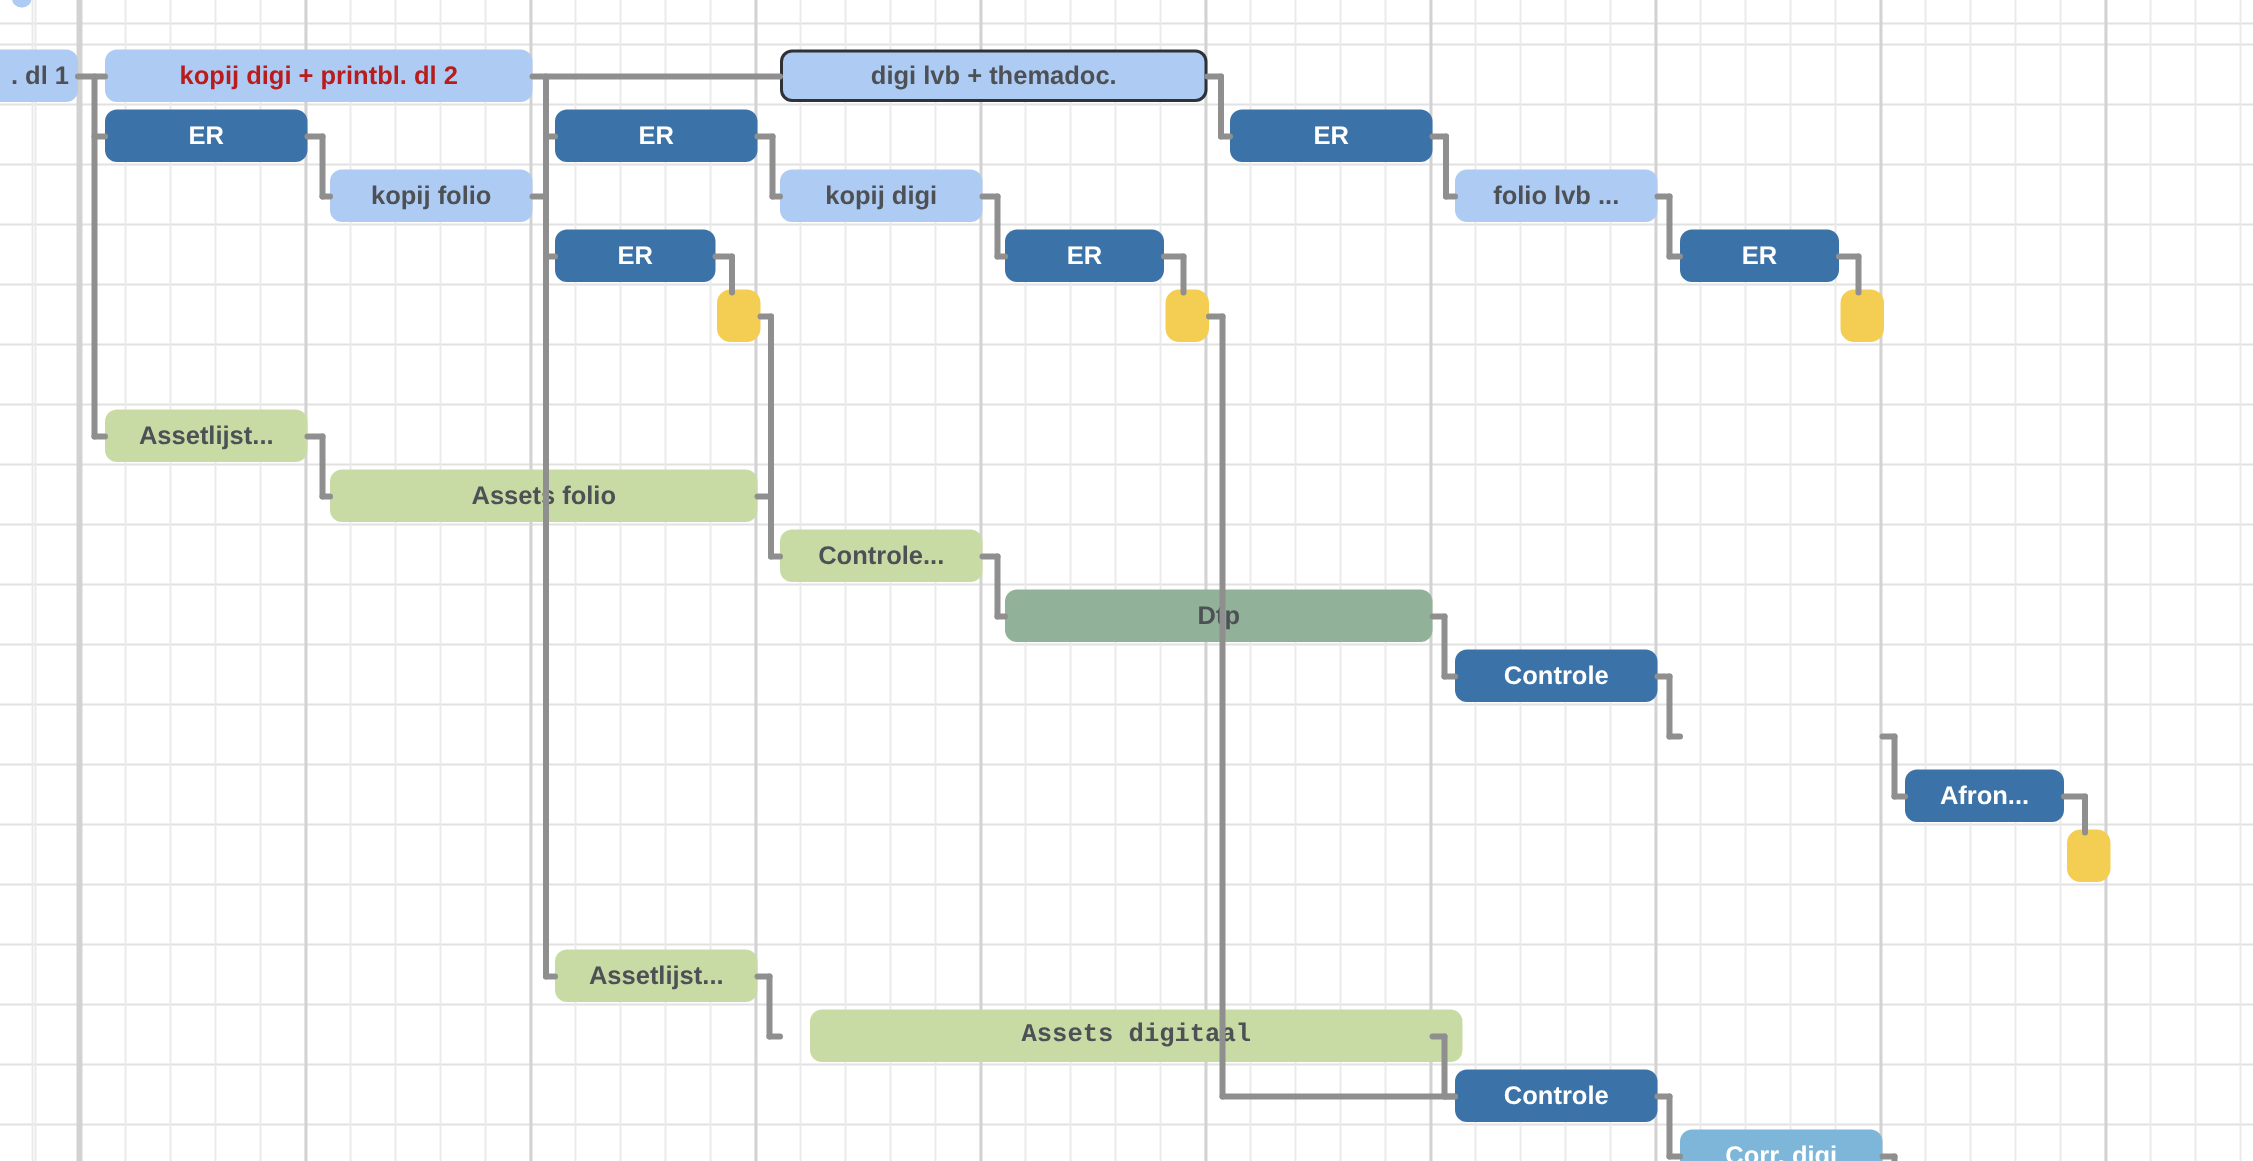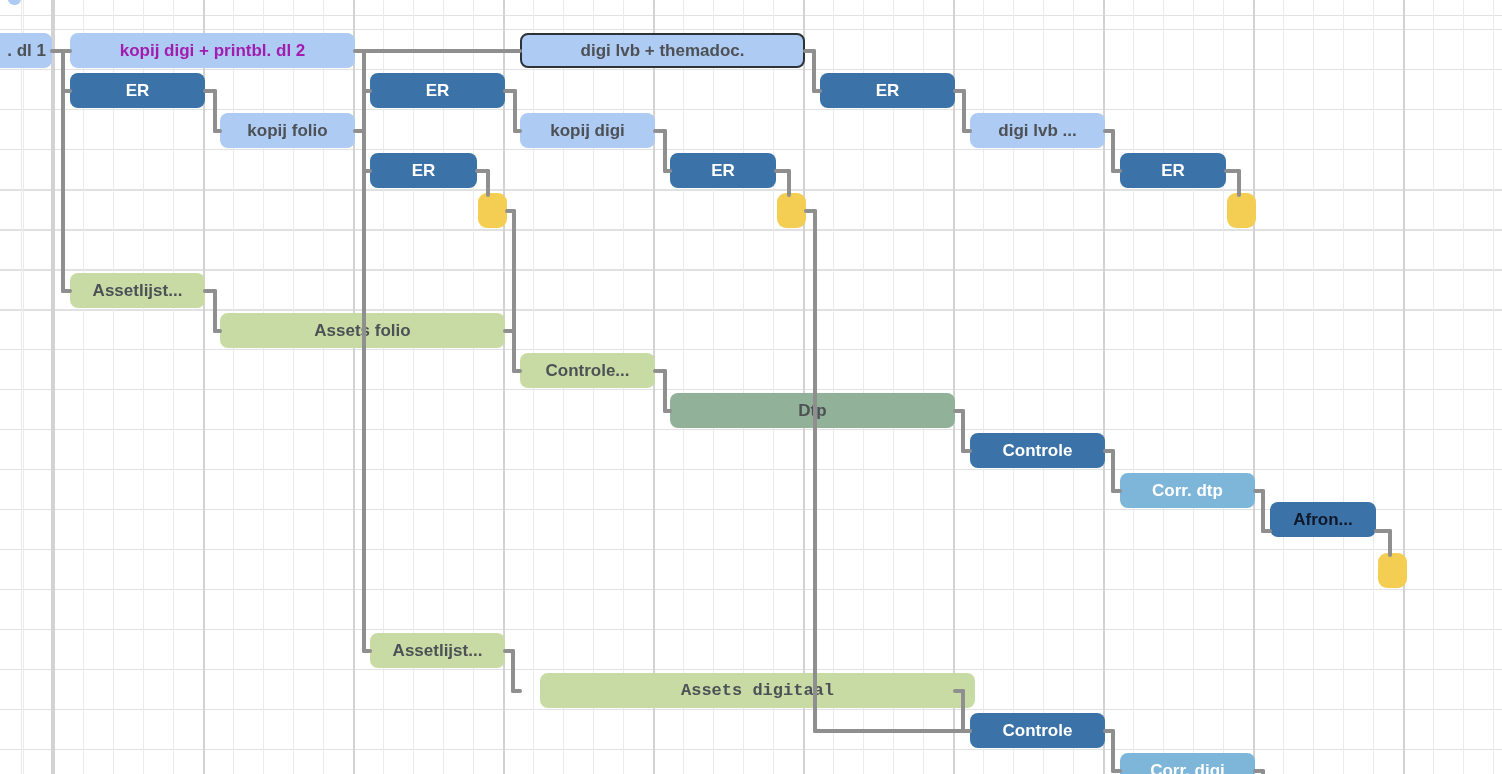--- a/index.html
+++ b/index.html
@@ -61,21 +61,21 @@
   }
 </style>
 </head>
 <body>
 
 <div class="canvas">
   <div class="layer" id="layer-tasks">
       <div class="bar align-right" style="left: -100px; top: 33px; width: 152px; background: rgb(174, 203, 243); color: rgb(77, 81, 86);">
         <span>. dl 1</span>
       </div>
-      <div class="bar" style="left: 70px; top: 33px; width: 285px; background: rgb(174, 203, 243); color: #a21caf;">
+      <div class="bar" style="left: 70px; top: 33px; width: 285px; background: rgb(174, 203, 243); color: #b91c1c;">
         <span>kopij digi + printbl. dl 2</span>
       </div>
       <div class="bar selected" style="left: 520px; top: 33px; width: 285px; background: rgb(174, 203, 243); color: rgb(77, 81, 86); border-color: rgb(46, 50, 55);">
         <span>digi lvb + themadoc.</span>
       </div>
       <div class="bar" style="left: 70px; top: 73px; width: 135px; background: rgb(59, 114, 167); color: rgb(255, 255, 255);">
         <span>ER</span>
       </div>
       <div class="bar" style="left: 370px; top: 73px; width: 135px; background: rgb(59, 114, 167); color: rgb(255, 255, 255);">
         <span>ER</span>
@@ -83,21 +83,21 @@
       <div class="bar" style="left: 820px; top: 73px; width: 135px; background: rgb(59, 114, 167); color: rgb(255, 255, 255);">
         <span>ER</span>
       </div>
       <div class="bar" style="left: 520px; top: 113px; width: 135px; background: rgb(174, 203, 243); color: rgb(77, 81, 86);">
         <span>kopij digi</span>
       </div>
       <div class="bar" style="left: 220px; top: 113px; width: 135px; background: rgb(174, 203, 243); color: rgb(77, 81, 86);">
         <span>kopij folio</span>
       </div>
       <div class="bar" style="left: 970px; top: 113px; width: 135px; background: rgb(174, 203, 243); color: rgb(77, 81, 86);">
-        <span>digi lvb ...</span>
+        <span>folio lvb ...</span>
       </div>
       <div class="bar" style="left: 370px; top: 153px; width: 107px; background: rgb(59, 114, 167); color: rgb(255, 255, 255);">
         <span>ER</span>
       </div>
       <div class="bar" style="left: 670px; top: 153px; width: 106px; background: rgb(59, 114, 167); color: rgb(255, 255, 255);">
         <span>ER</span>
       </div>
       <div class="bar" style="left: 1120px; top: 153px; width: 106px; background: rgb(59, 114, 167); color: rgb(255, 255, 255);">
         <span>ER</span>
       </div>
@@ -112,24 +112,21 @@
       </div>
       <div class="bar" style="left: 520px; top: 353px; width: 135px; background: rgb(201, 219, 165); color: rgb(77, 81, 86);">
         <span>Controle...</span>
       </div>
       <div class="bar" style="left: 670px; top: 393px; width: 285px; background: rgb(145, 178, 152); color: rgb(77, 81, 86);">
         <span>Dtp</span>
       </div>
       <div class="bar" style="left: 970px; top: 433px; width: 135px; background: rgb(59, 114, 167); color: rgb(255, 255, 255);">
         <span>Controle</span>
       </div>
-      <div class="bar" style="left: 1120px; top: 473px; width: 135px; background: rgb(126, 182, 217); color: rgb(255, 255, 255);">
-        <span>Corr. dtp</span>
-      </div>
-      <div class="bar" style="left: 1270px; top: 502px; width: 106px; background: rgb(59, 114, 167); color: #0f172a;">
+      <div class="bar" style="left: 1270px; top: 513px; width: 106px; background: rgb(59, 114, 167); color: #ffffff;">
         <span>Afron...</span>
       </div>
       <div class="milestone" style="left: 1378px; top: 553px; width: 29px; background: rgb(244, 205, 83); color: rgb(77, 81, 86);"></div>
       <div class="bar" style="left: 370px; top: 633px; width: 135px; background: rgb(201, 219, 165); color: rgb(77, 81, 86);">
         <span>Assetlijst...</span>
       </div>
       <div class="bar" style="left: 540px; top: 673px; width: 435px; background: rgb(201, 219, 165); color: rgb(77, 81, 86); font-family: Liberation Mono, monospace;">
         <span>Assets digitaal</span>
       </div>
       <div class="bar" style="left: 970px; top: 713px; width: 135px; background: rgb(59, 114, 167); color: rgb(255, 255, 255);">

